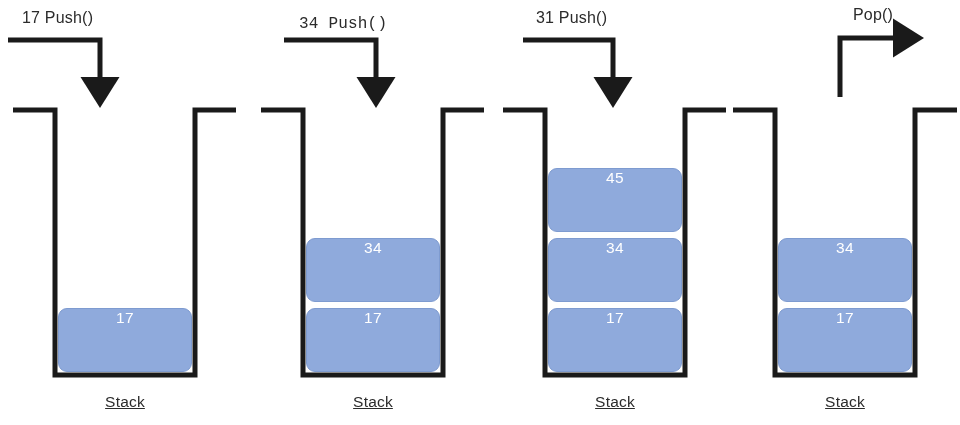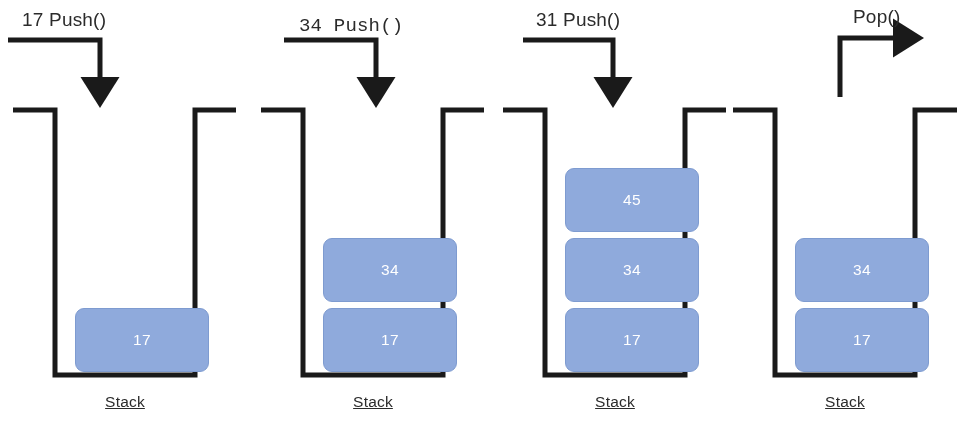--- a/index.html
+++ b/index.html
@@ -16,45 +16,44 @@
   }
   #canvas {
     position: absolute;
     left: 0;
     top: 0;
     width: 960px;
     height: 425px;
   }
   .op-label {
     position: absolute;
-    font-size: 19px;
+    font-size: 16px;
     color: #2b2b2b;
     white-space: nowrap;
     letter-spacing: 0.2px;
   }
   .stack-caption {
     position: absolute;
     font-size: 15.5px;
     color: #2b2b2b;
     white-space: nowrap;
     text-align: center;
     letter-spacing: 0.2px;
     text-decoration: underline;
   }
   .cell {
     position: absolute;
     box-sizing: border-box;
     border-radius: 9px;
     display: flex;
-    align-items: center;
+    align-items: flex-start;
     justify-content: center;
     font-size: 15.5px;
     color: #ffffff;
     letter-spacing: 0.3px;
-    margin-left: 17px;
   }
   .cell-value {
     pointer-events: none;
   }
 </style>
 </head>
 <body>
 
 <div id="canvas">
 

